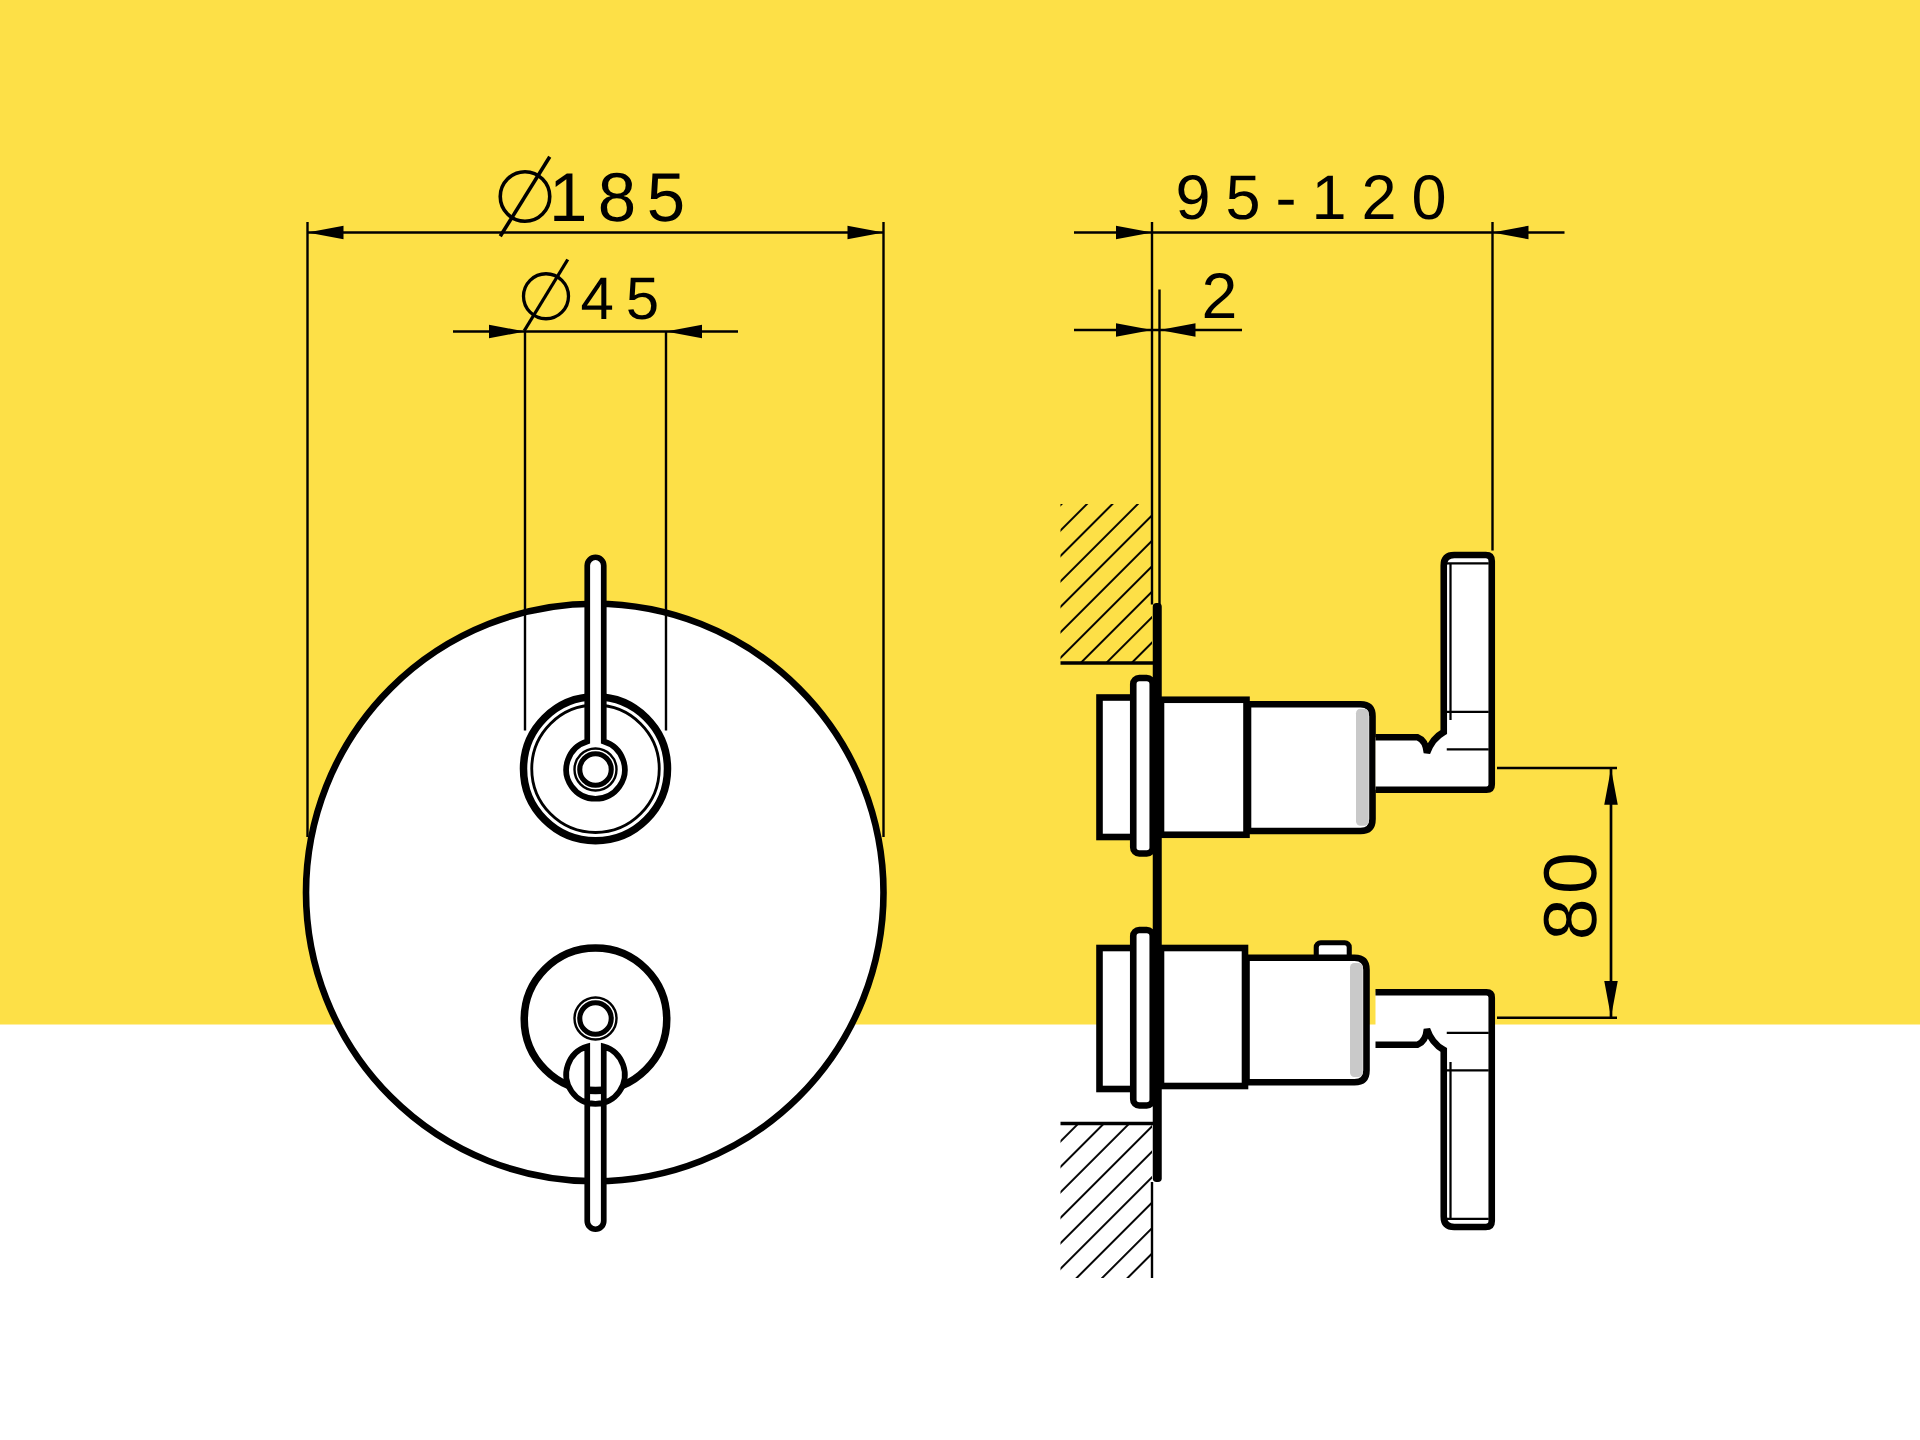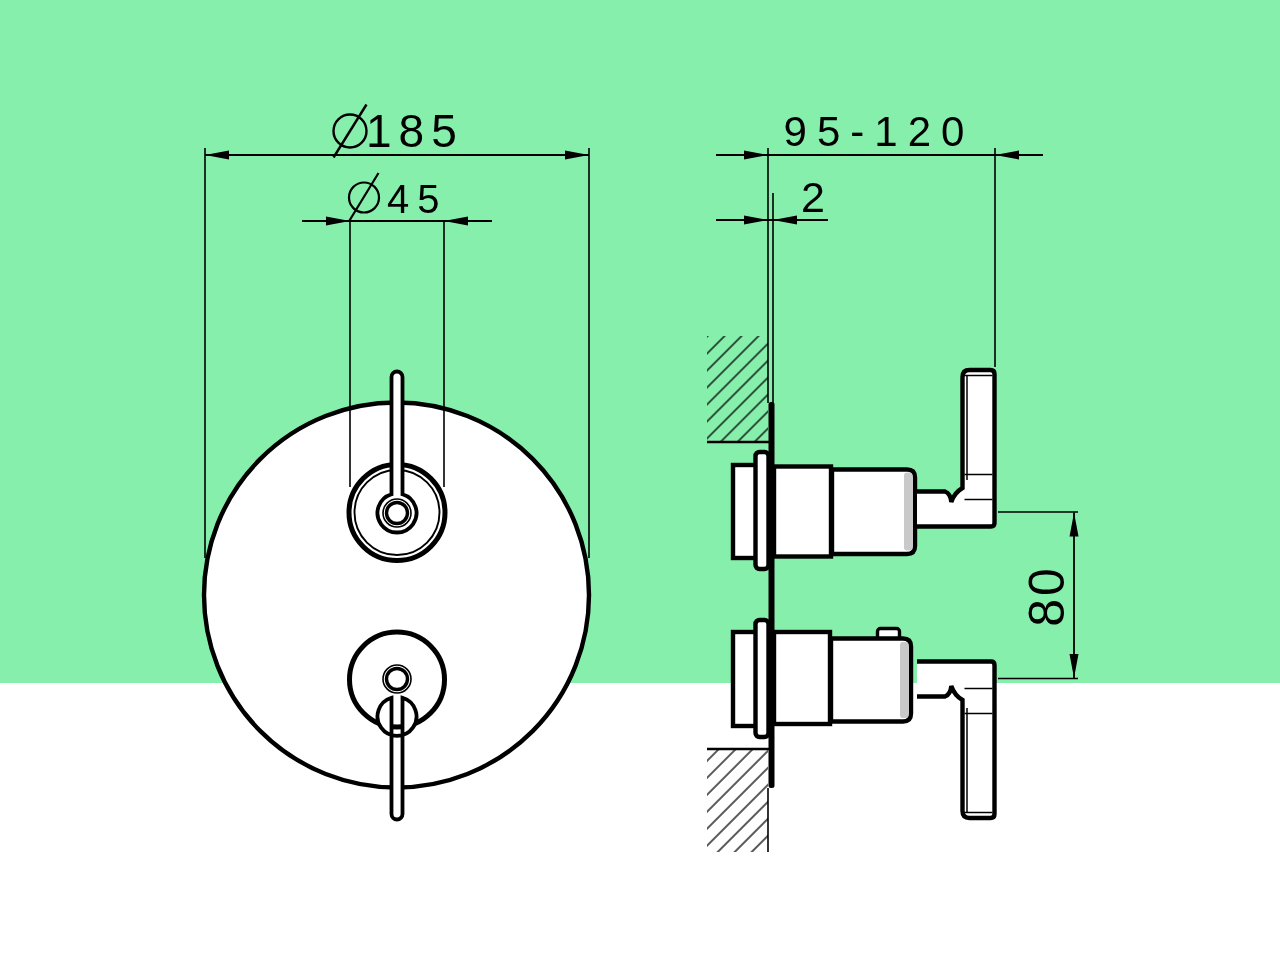--- a/index.html
+++ b/index.html
@@ -8,21 +8,21 @@
     background: #ffffff;
     width: 1280px;
     height: 960px;
     overflow: hidden;
     font-family: "Liberation Sans", sans-serif;
   }
   .drawing-stage {
     position: relative;
     width: 1280px;
     height: 683px;
-    background: #86efac;
+    background: #fde047;
   }
   svg { display: block; }
   .outline      { fill: #ffffff; stroke: #000000; stroke-width: 4.4; }
   .outline-thick{ fill: #ffffff; stroke: #000000; stroke-width: 5;   }
   .thinline     { fill: none;    stroke: #000000; stroke-width: 1.6; }
   .detailline   { fill: none;    stroke: #000000; stroke-width: 1.5; }
   .dimline      { fill: none;    stroke: #000000; stroke-width: 1.8; }
   .nicheline    { fill: none;    stroke: #000000; stroke-width: 2.4; }
   .arrowhead    { fill: #000000; stroke: none; }
   .dimtext {

